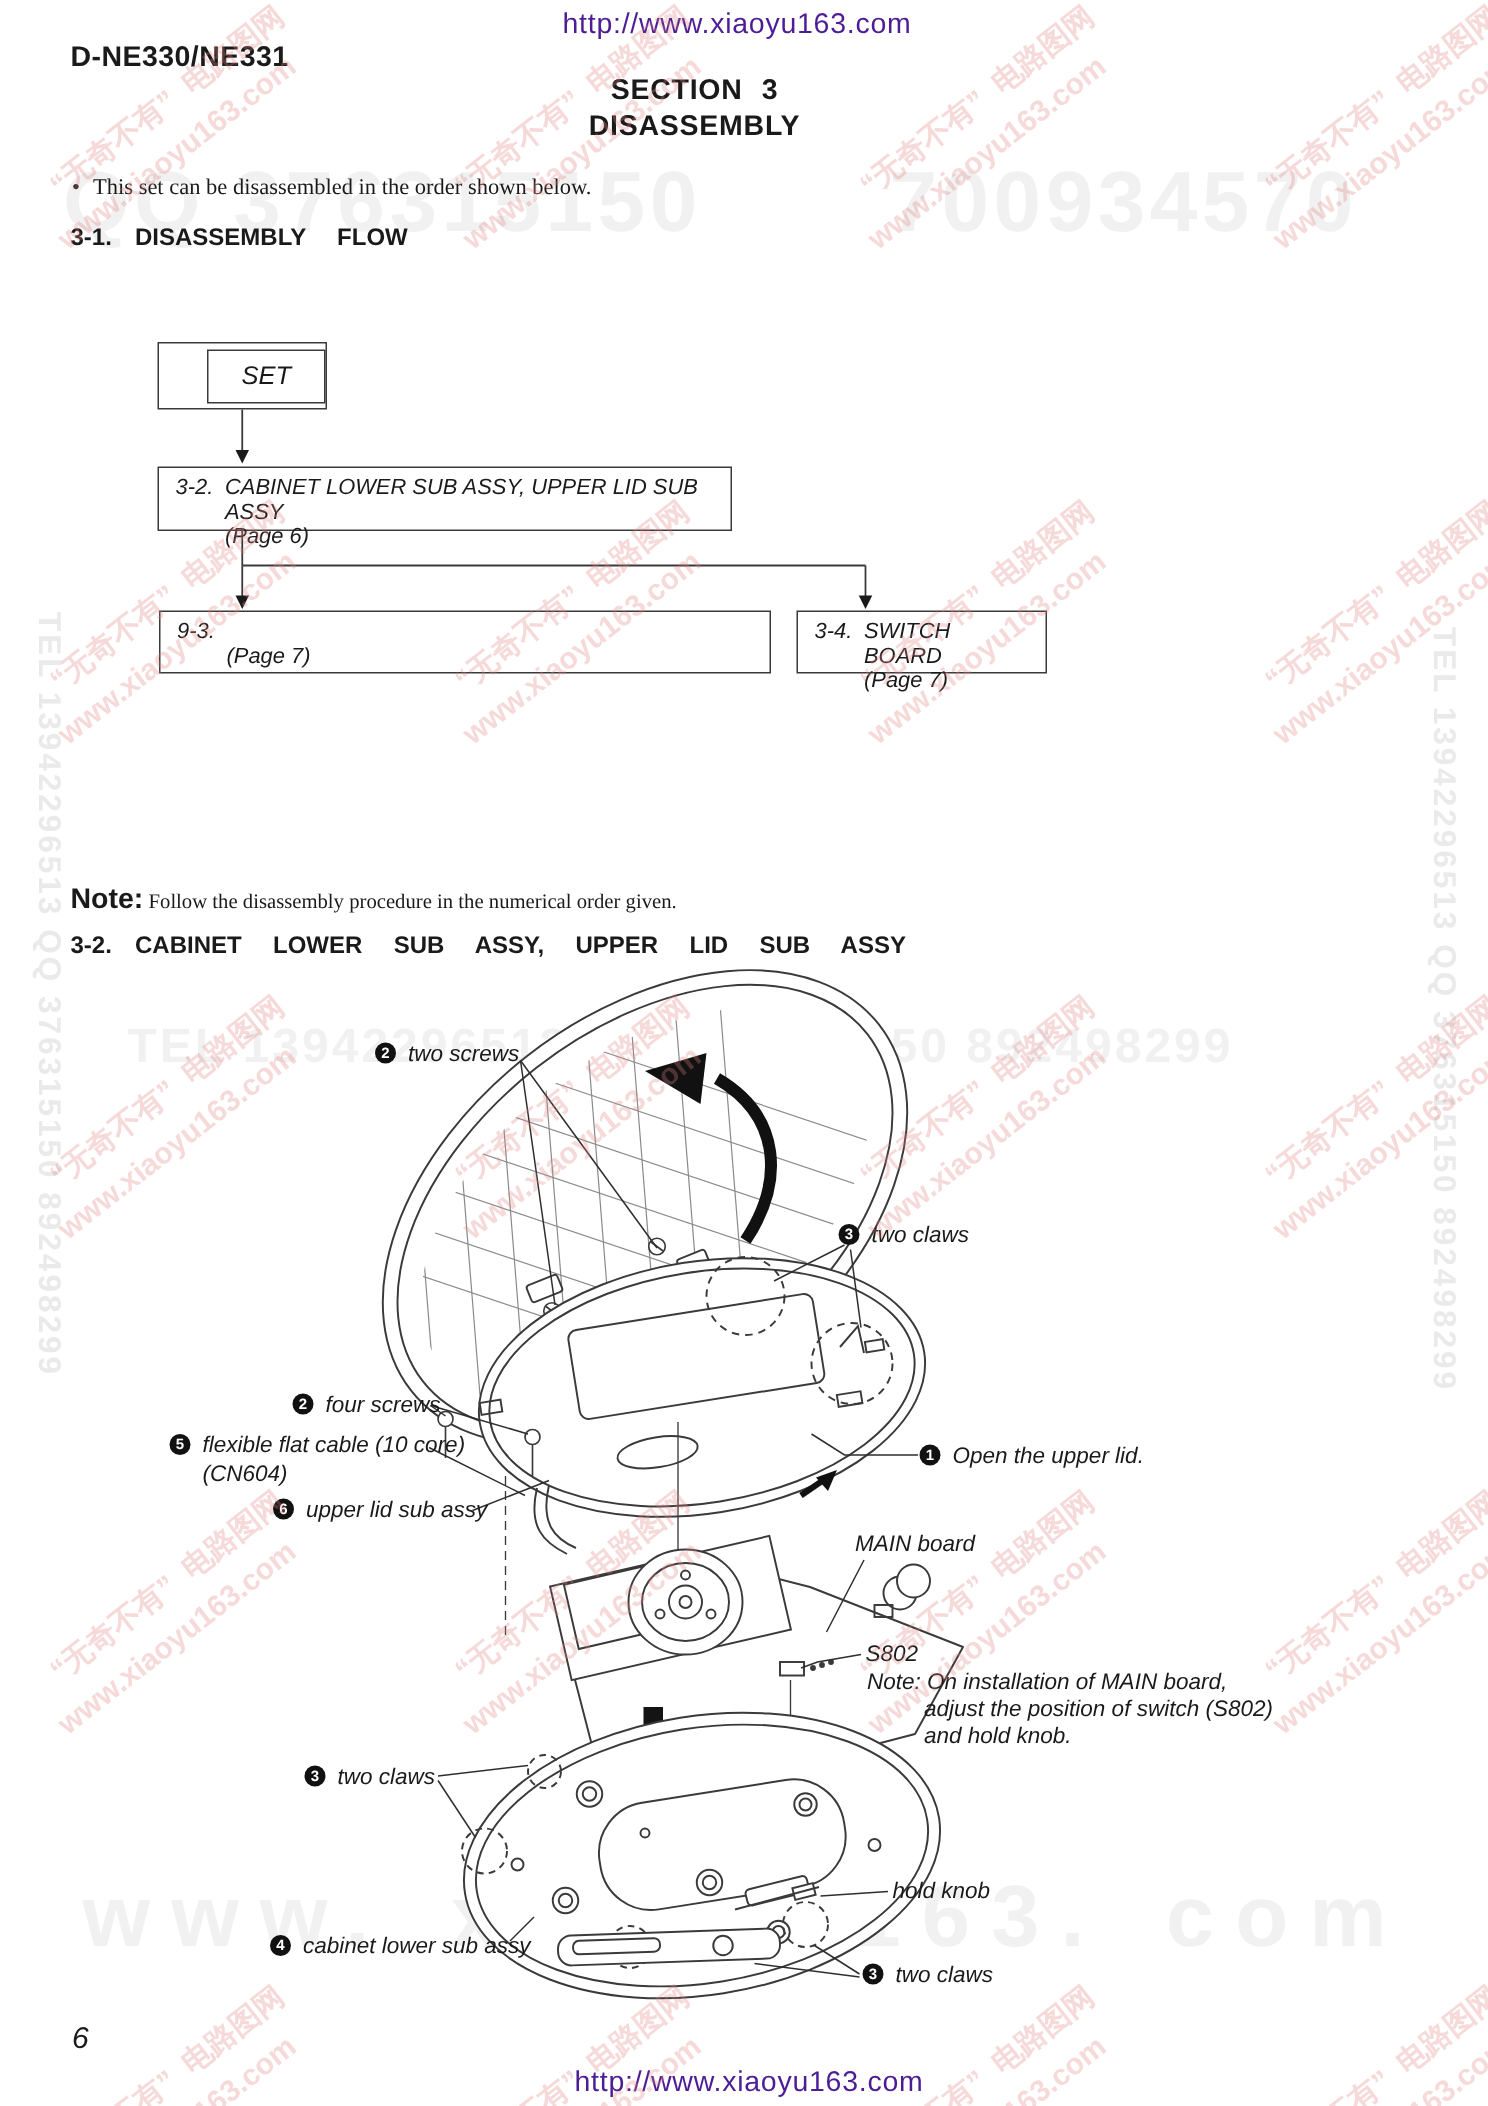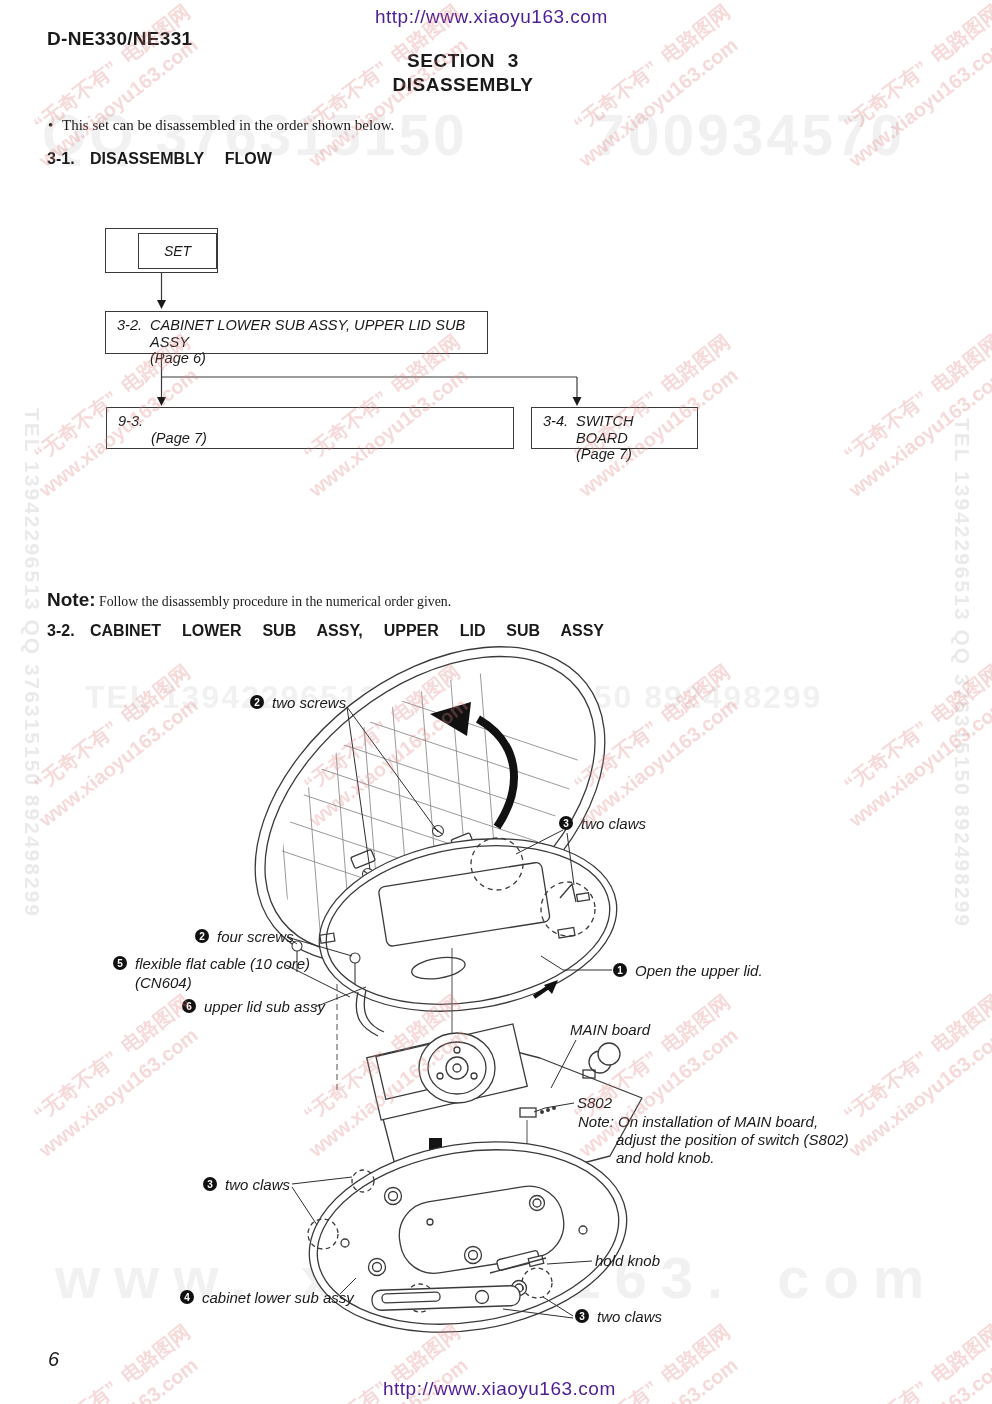--- a/index.html
+++ b/index.html
@@ -20,21 +20,21 @@
   .serif{font-family:"Liberation Serif",serif;font-size:15px;}
   .h2{font-size:16px;font-weight:bold;white-space:pre;word-spacing:6px;}
   .noteline{font-size:13.8px;}
   .noteline b{font-family:"Liberation Sans",sans-serif;font-size:19px;}
   
   .fbox{border:1.4px solid #3a3a3a;background:#fff;font-style:italic;font-size:14.6px;z-index:2;}
   .fbox .row{display:flex;padding:5px 8px 0 11px;line-height:16.5px;}
   .fbox .num{width:33px;flex:none;}
   .setouter{display:flex;align-items:center;justify-content:center;}
   .setinner{border:1.2px solid #3a3a3a;width:calc(100% - 9px);height:calc(100% - 9px);
-            display:flex;align-items:center;justify-content:center;font-style:italic;font-size:14px;margin-left:32px;}
+            display:flex;align-items:center;justify-content:center;font-style:italic;font-size:17px;margin-left:32px;}
   
   .dlabel{font-style:italic;font-size:15px;white-space:pre;z-index:2;}
   .disc{width:14px;height:14px;border-radius:50%;background:#111;color:#fff;font-size:10px;
         font-weight:bold;display:flex;align-items:center;justify-content:center;z-index:2;font-style:normal;}
   svg{position:absolute;left:0;top:0;z-index:1;}
   .z2{z-index:2;}
 </style>
 </head>
 <body>
 

